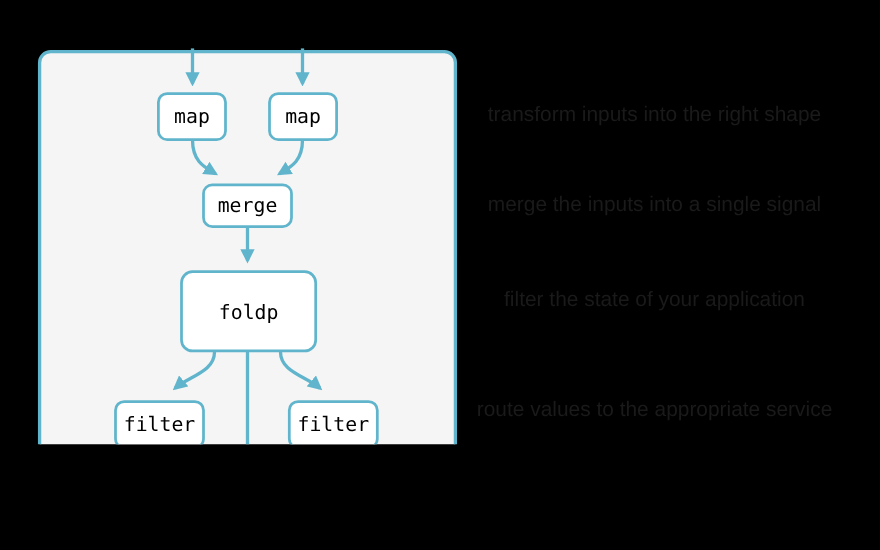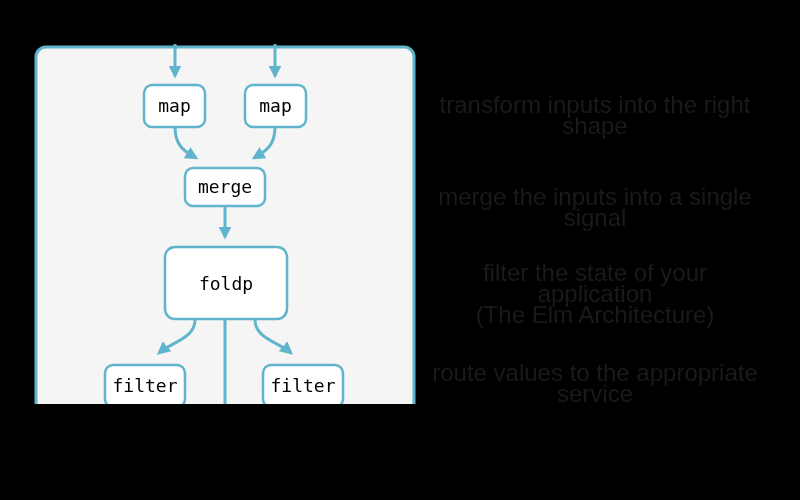--- a/index.html
+++ b/index.html
@@ -40,25 +40,25 @@
     font-size: 18px;
     fill: #000000;
     text-anchor: middle;
   }
   .annotation {
     position: absolute;
     left: 425px;
     width: 340px;
     text-align: center;
     color: #1a1a1a;
-    font-size: 24px;
+    font-size: 19px;
     line-height: 21px;
   }
   #annotation-1 { top: 94px; }
-  #annotation-2 { top: 176px; margin-top: 10px; }
+  #annotation-2 { top: 176px; }
   #annotation-3 { top: 262px; }
   #annotation-4 { top: 362px; }
 </style>
 </head>
 <body>
 
 <div id="canvas">
 
   <svg id="diagram-svg" width="800" height="500" viewBox="0 0 800 500">
     <defs>
@@ -114,18 +114,17 @@
       <text class="node-label" x="303" y="392">filter</text>
     </g>
   </svg>
 
   <div id="annotation-1" class="annotation">transform inputs into the right shape</div>
 
   <div id="annotation-2" class="annotation">merge the inputs into a single signal</div>
 
   <div id="annotation-3" class="annotation">
     <div>filter the state of your application</div>
-    <div>(The Elm Architecture)</div>
   </div>
 
   <div id="annotation-4" class="annotation">route values to the appropriate service</div>
 
 </div>
 
 </body></html>

